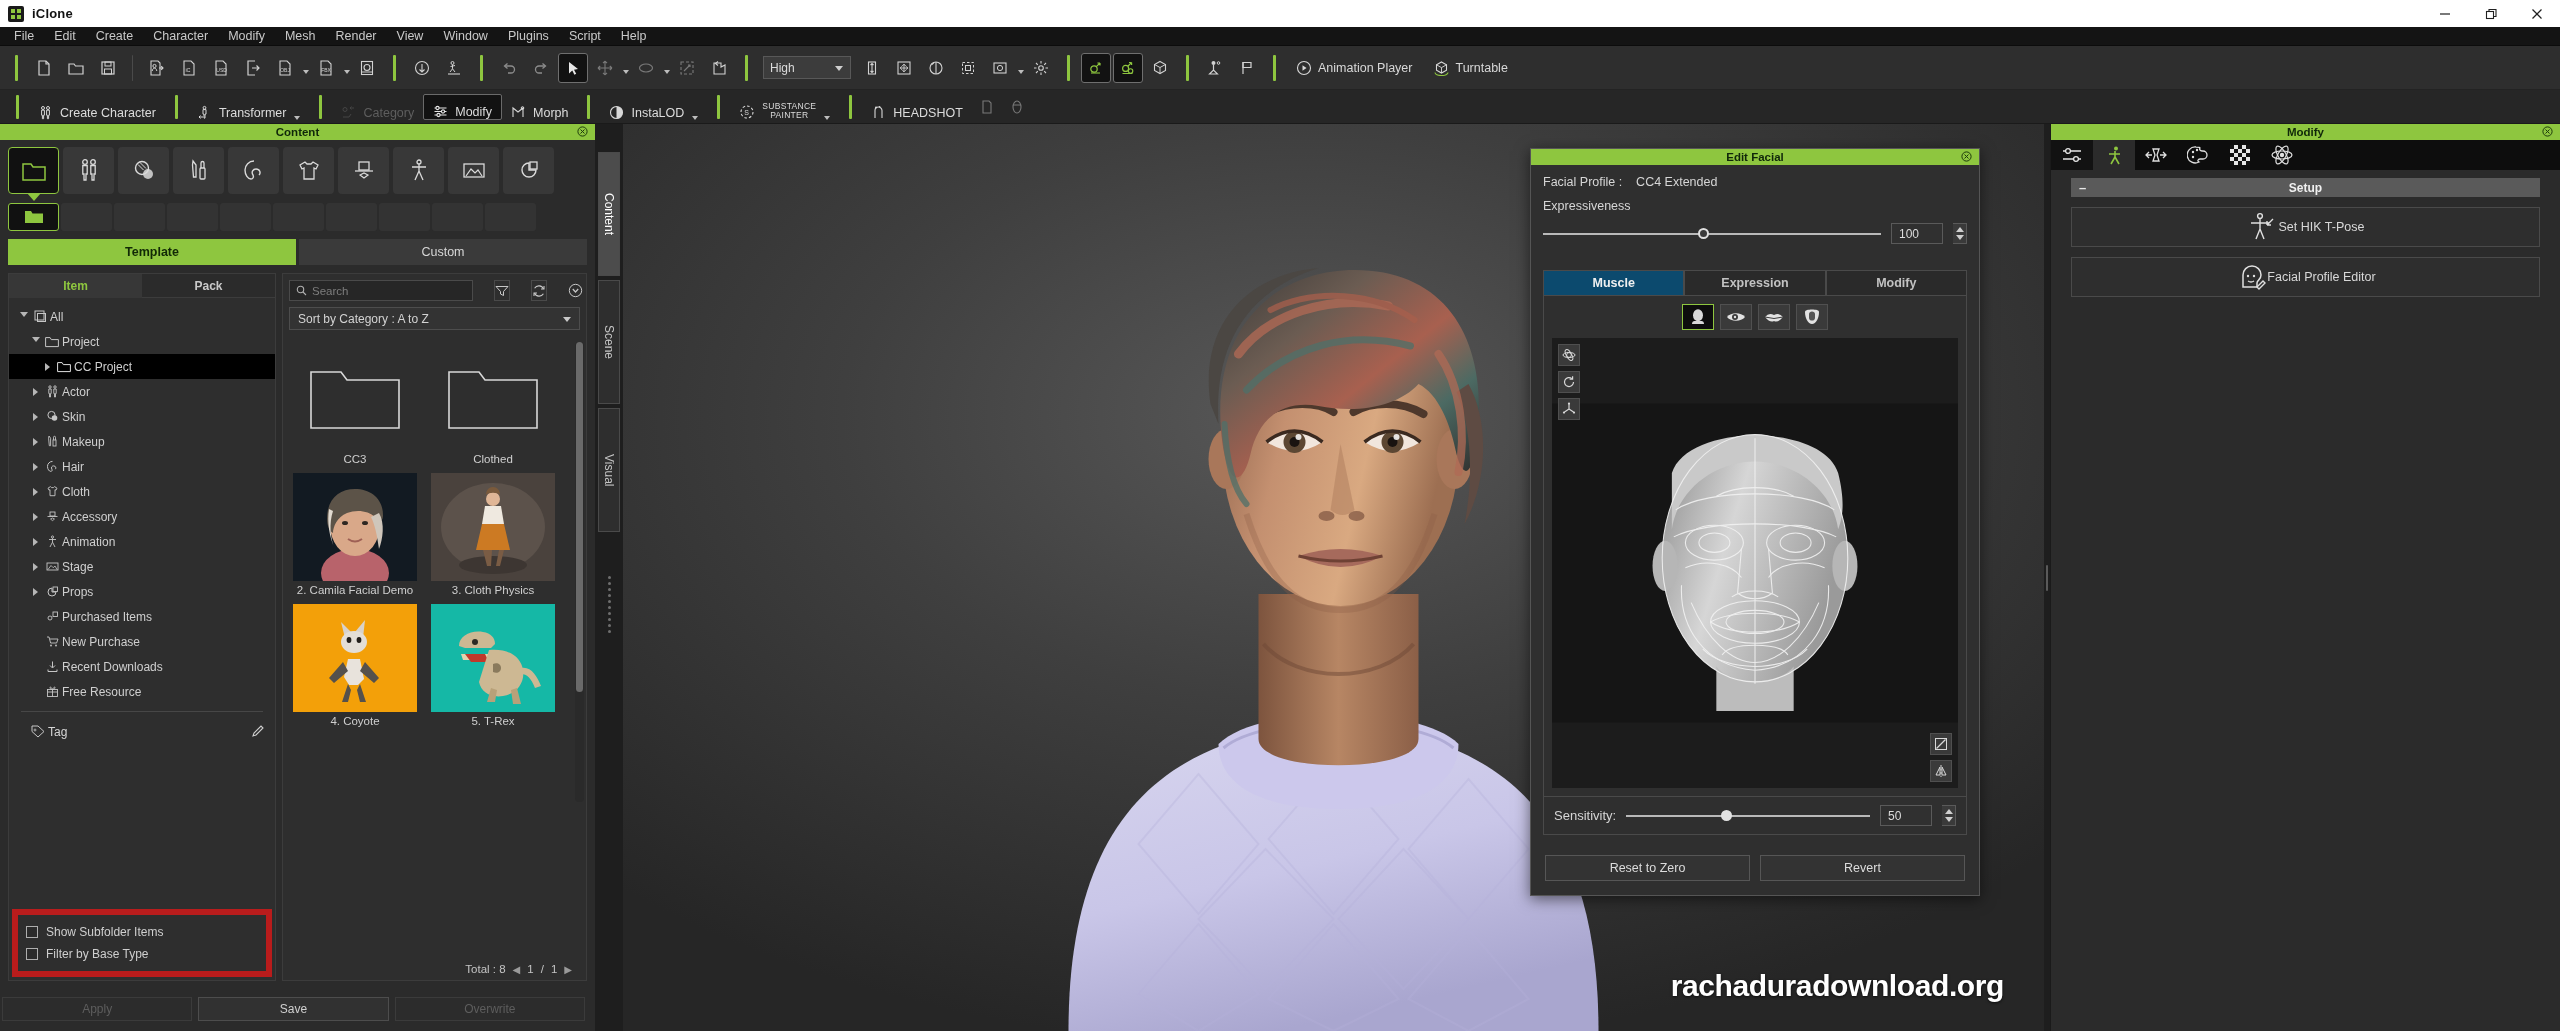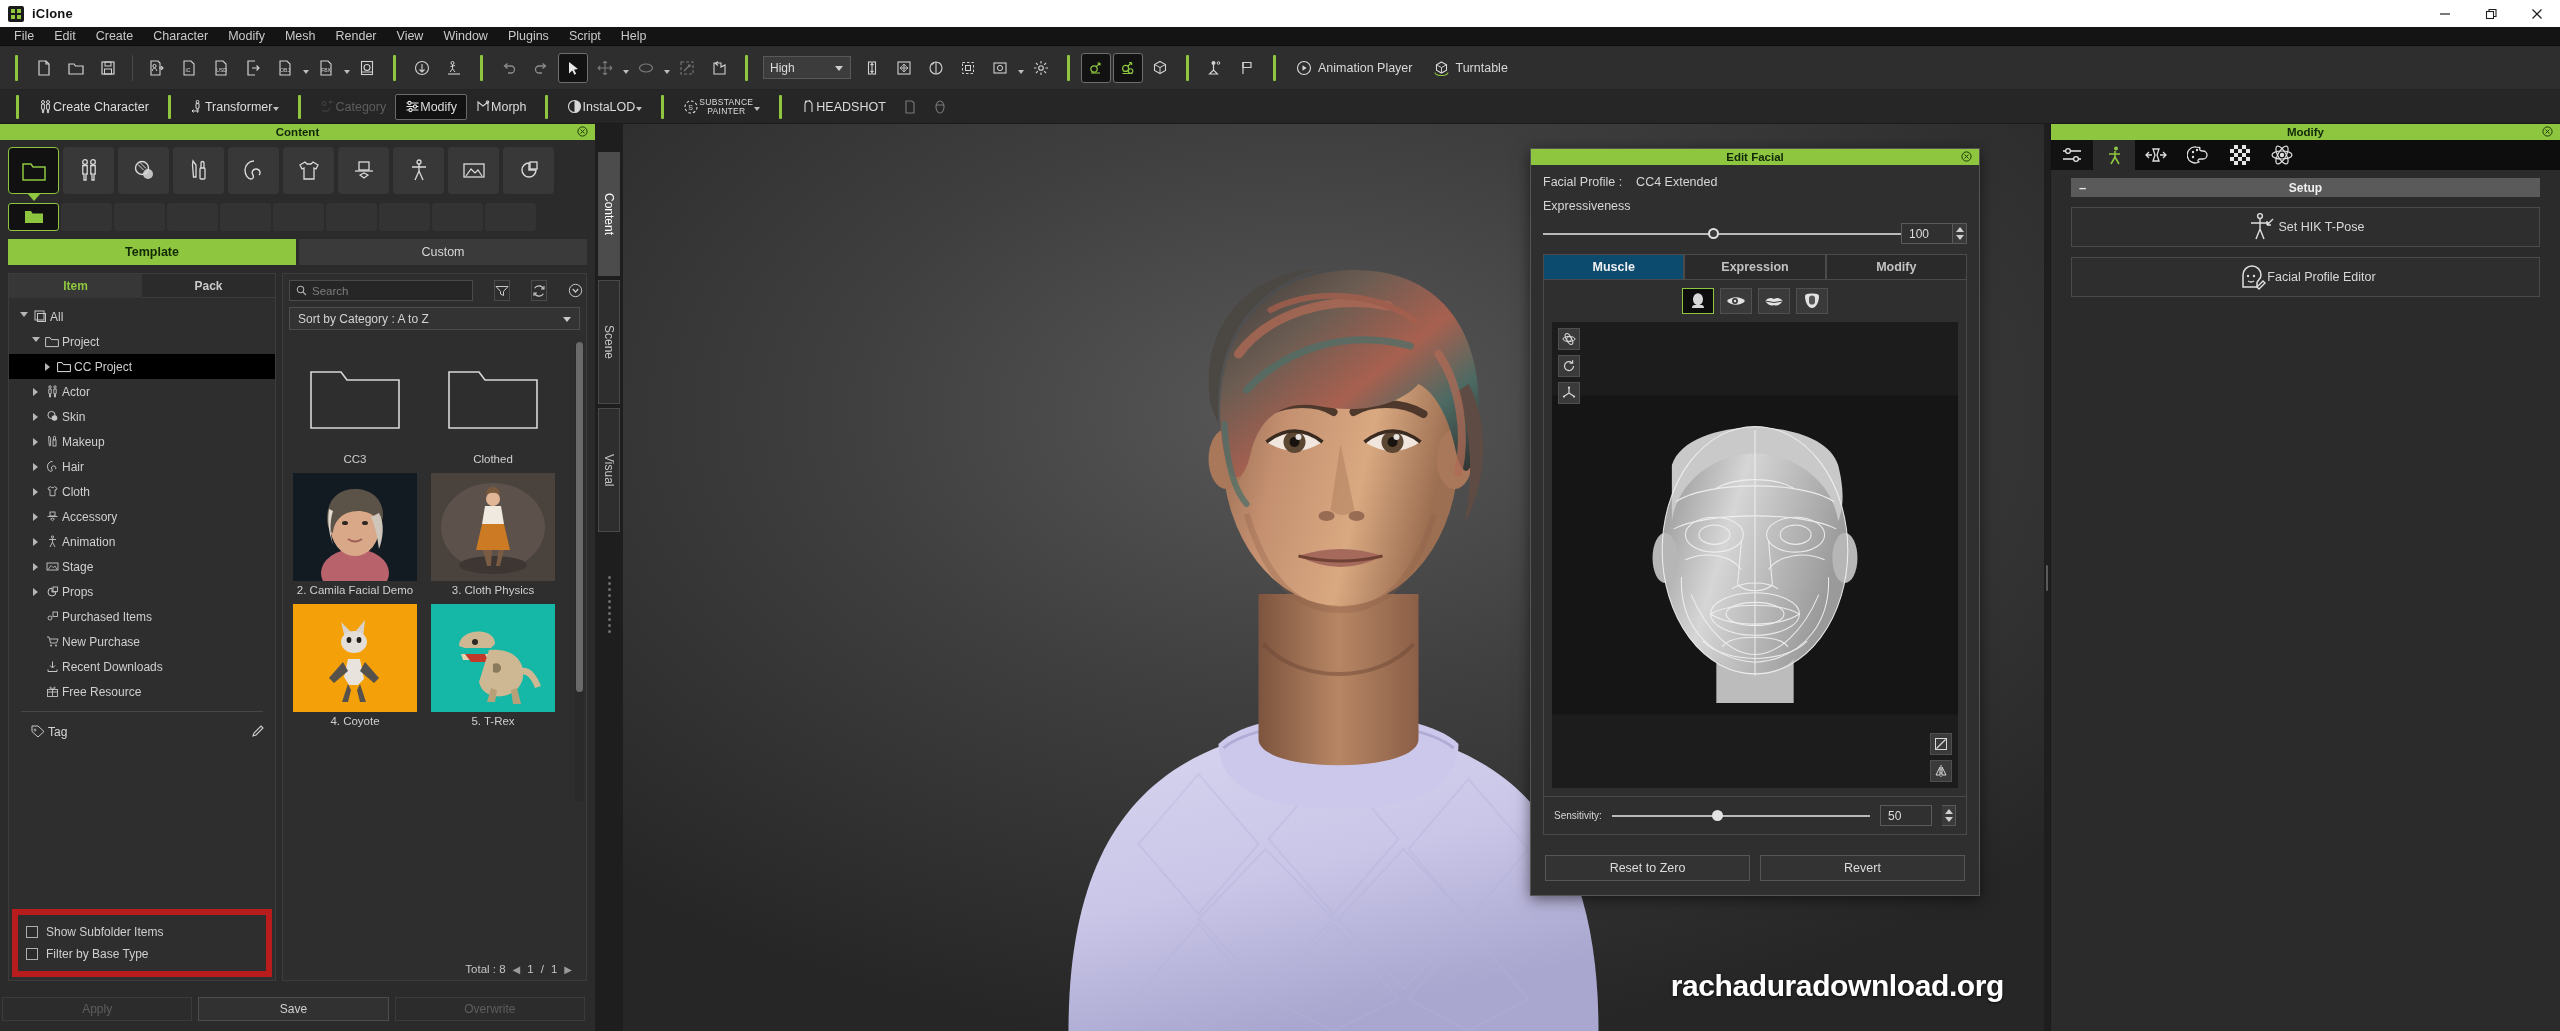--- a/index.html
+++ b/index.html
@@ -74,21 +74,21 @@
     font-size: 12.5px; color: #d8d8d8; border-radius: 3px;
   }
 
   
   .toolbar2 {
     height: 34px; background: #262626; display: flex; align-items: center;
     padding: 0 6px; border-bottom: 1px solid #1a1a1a;
   }
   .t2-sep { width: 3px; height: 24px; background: #8ec63f; margin: 0 10px; flex: none; border-radius:1px;}
   .t2-btn {
-    display: flex; align-items: center; height: 26px; padding: 0 9px;
+    display: flex; align-items: flex-end; gap: 7px; height: 26px; padding: 0 9px;
     font-size: 12.5px; color: #dcdcdc; border-radius: 2px; white-space: nowrap;
   }
   .t2-btn.selected { background: #121212; border: 1px solid #6a6a6a; }
   .t2-btn.disabled { color: #5e5e5e; }
   .t2-btn.disabled svg { opacity: .45; }
   .subst-label { font-size: 8.5px; line-height: 9px; text-align: center; letter-spacing: .3px; }
 
   
   .main {
     position: absolute; top: 124px; left: 0; right: 0; bottom: 0; display: flex;
@@ -248,21 +248,21 @@
   }
 
   
   .edit-facial {
     position: absolute; left: 1530px; top: 148px; width: 450px; height: 748px;
     background: #2f2f2f; border: 1px solid #555; box-shadow: 0 3px 14px rgba(0,0,0,.55);
     display: flex; flex-direction: column;
   }
   .ef-body { padding: 10px 12px; display: flex; flex-direction: column; gap: 0; flex: 1; }
   .ef-label { font-size: 12.5px; color: #d6d6d6; margin-bottom: 10px; }
-  .slider-row { display: flex; align-items: center; gap: 0; margin-bottom: 10px; }
+  .slider-row { display: flex; align-items: center; gap: 10px; margin-bottom: 26px; }
   .slider {
     flex: 1; height: 14px; position: relative; display: flex; align-items: center;
   }
   .slider .track { width: 100%; height: 2px; background: #b9b9b9; }
   .slider .knob {
     position: absolute; width: 11px; height: 11px; border-radius: 50%; background: #3b3b3b;
     border: 2px solid #e0e0e0;
   }
   .slider .knob.filled { background: #e2e2e2; border-color: #e2e2e2; }
   .spin {
@@ -295,21 +295,21 @@
   .fv-tools { position: absolute; left: 6px; top: 6px; display: flex; flex-direction: column; gap: 5px; }
   .fv-tool {
     width: 22px; height: 22px; background: #3a3a3a; border: 1px solid #4f4f4f;
     display: flex; align-items: center; justify-content: center; color: #d8d8d8;
   }
   .fv-tools-br { position: absolute; right: 6px; bottom: 6px; display: flex; flex-direction: column; gap: 5px; }
   .sens-row {
     display: flex; align-items: center; gap: 10px; border: 1px solid #4a4a4a; border-top: none;
     padding: 8px 10px;
   }
-  .sens-label { font-size: 10px; color: #d6d6d6; white-space: nowrap; }
+  .sens-label { font-size: 13px; color: #d6d6d6; white-space: nowrap; }
   .ef-footer { display: flex; gap: 10px; padding: 20px 2px 4px 2px; }
   .ef-btn {
     flex: 1; height: 26px; border: 1px solid #565656; background: #333;
     display: flex; align-items: center; justify-content: center; font-size: 12.5px; color: #dcdcdc;
   }
 
   
   .modify-panel {
     width: 510px; background: #2b2b2b; display: flex; flex-direction: column; border-left: 1px solid #1a1a1a;
   }

